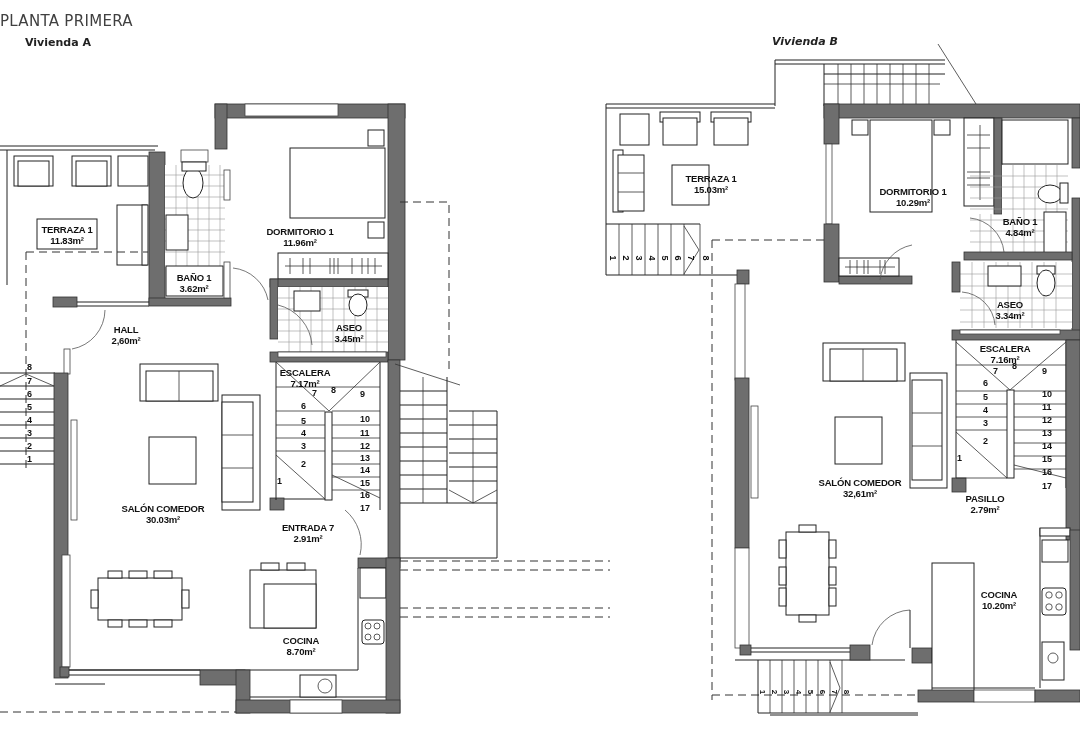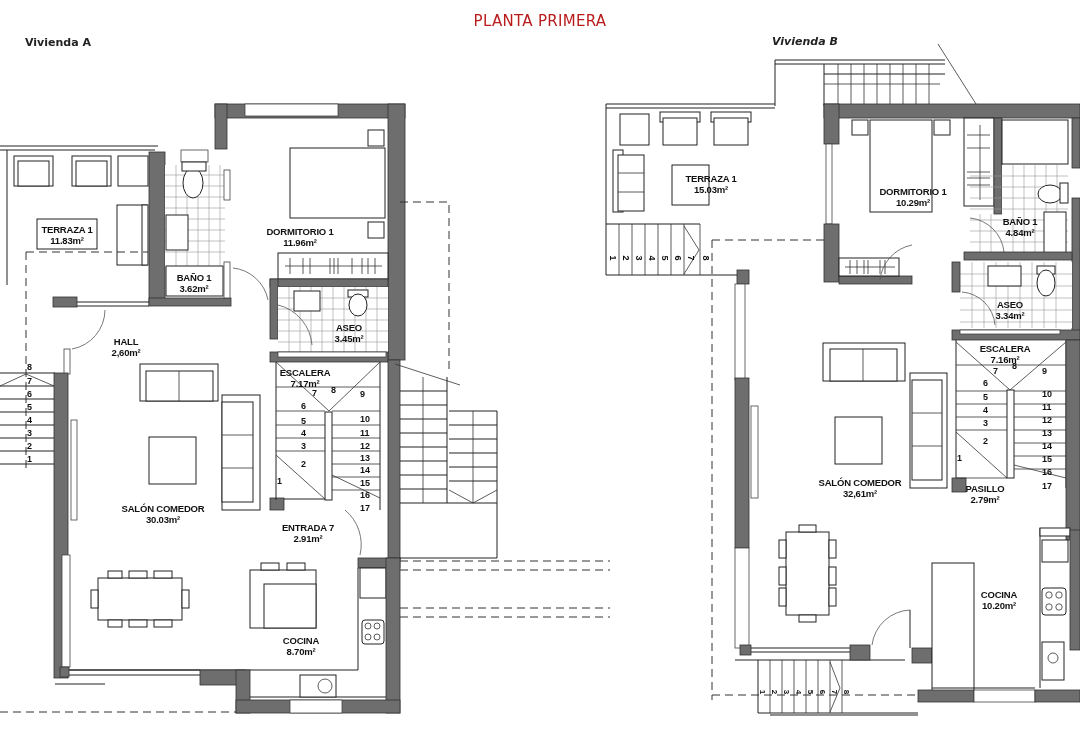--- a/index.html
+++ b/index.html
@@ -1,18 +1,18 @@
 <!DOCTYPE html>
 <html><head>
 <meta charset="utf-8">
 <style>
   html,body{margin:0;padding:0;background:#ffffff;}
   body{width:1080px;height:750px;position:relative;overflow:hidden;font-family:"Liberation Sans",sans-serif;}
   .plan{position:absolute;left:0;top:0;width:1080px;height:750px;}
-  .title{position:absolute;left:0;width:1080px;top:12px;text-align:center;font-family:"DejaVu Sans",sans-serif;font-size:15px;color:#b91c1c;letter-spacing:0.3px;}
+  .title{position:absolute;left:0;width:1080px;top:12px;font-family:"DejaVu Sans",sans-serif;font-size:15px;color:#404040;letter-spacing:0.3px;}
   .unit-label{position:absolute;font-family:"DejaVu Sans",sans-serif;font-weight:bold;font-size:11px;color:#222;}
   .room{position:absolute;font-family:"Liberation Sans",sans-serif;font-weight:bold;font-size:9.5px;color:#111;text-align:center;line-height:11px;transform:translateX(-50%);white-space:nowrap;letter-spacing:-0.2px;}
   .room .area{font-weight:bold;}
   .num{position:absolute;font-family:"Liberation Sans",sans-serif;font-weight:bold;font-size:9px;color:#111;line-height:10px;}
   .wall{fill:#6e6e6e;stroke:#333;stroke-width:0.8;}
   .ln{stroke:#222;stroke-width:1;fill:none;}
   .thin{stroke:#333;stroke-width:0.8;fill:none;}
   .furn{fill:#fff;stroke:#222;stroke-width:1;}
   .dash{stroke:#333;stroke-width:1;fill:none;stroke-dasharray:8 5;}
   .tile{stroke:#999;stroke-width:0.6;}
@@ -499,21 +499,21 @@
     <div class="area">3.62m²</div>
   </div>
 <div class="room" style="left:300px;top:226px;">
     <div>DORMITORIO 1</div>
     <div class="area">11.96m²</div>
   </div>
 <div class="room" style="left:349px;top:322px;">
     <div>ASEO</div>
     <div class="area">3.45m²</div>
   </div>
-<div class="room" style="left:126px;top:336px;">
+<div class="room" style="left:126px;top:324px;">
     <div>HALL</div>
     <div class="area">2,60m²</div>
   </div>
 <div class="room" style="left:305px;top:367px;">
     <div>ESCALERA</div>
     <div class="area">7.17m²</div>
   </div>
 <div class="room" style="left:163px;top:503px;">
     <div>SALÓN COMEDOR</div>
     <div class="area">30.03m²</div>
@@ -575,21 +575,21 @@
     <div class="area">3.34m²</div>
   </div>
 <div class="room" style="left:1005px;top:343px;">
     <div>ESCALERA</div>
     <div class="area">7.16m²</div>
   </div>
 <div class="room" style="left:860px;top:477px;">
     <div>SALÓN COMEDOR</div>
     <div class="area">32,61m²</div>
   </div>
-<div class="room" style="left:985px;top:483px;">
+<div class="room" style="left:985px;top:493px;">
     <div>PASILLO</div>
     <div class="area">2.79m²</div>
   </div>
 <div class="room" style="left:999px;top:589px;">
     <div>COCINA</div>
     <div class="area">10.20m²</div>
   </div>
 
 <div>
   <div class="num" style="left:610px;top:253px;transform:rotate(90deg);">1</div>

